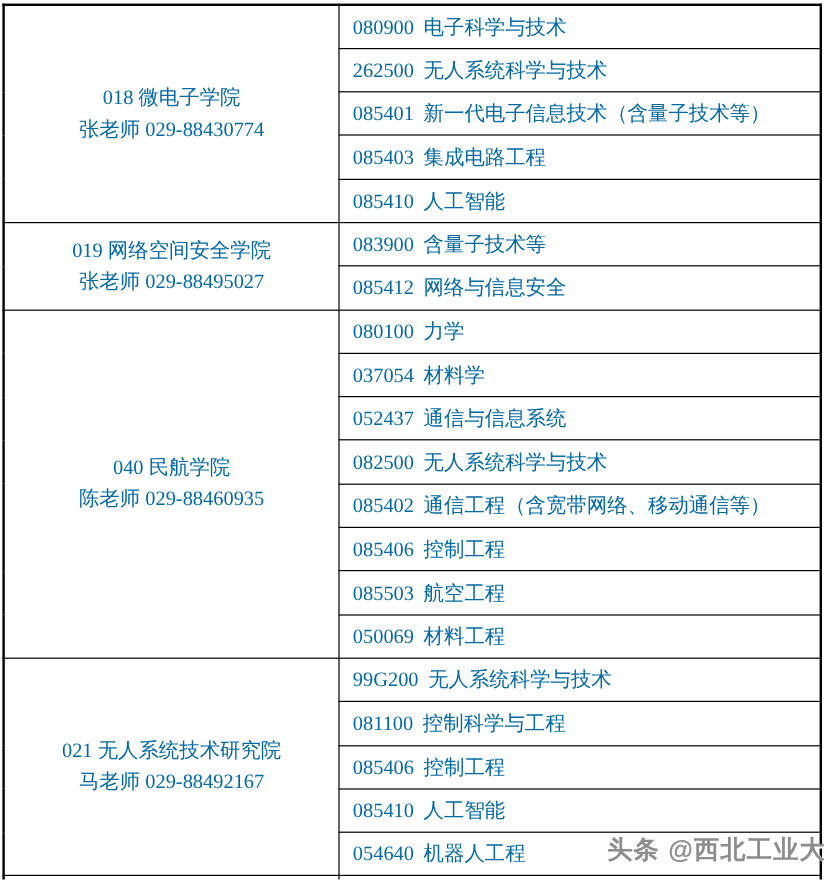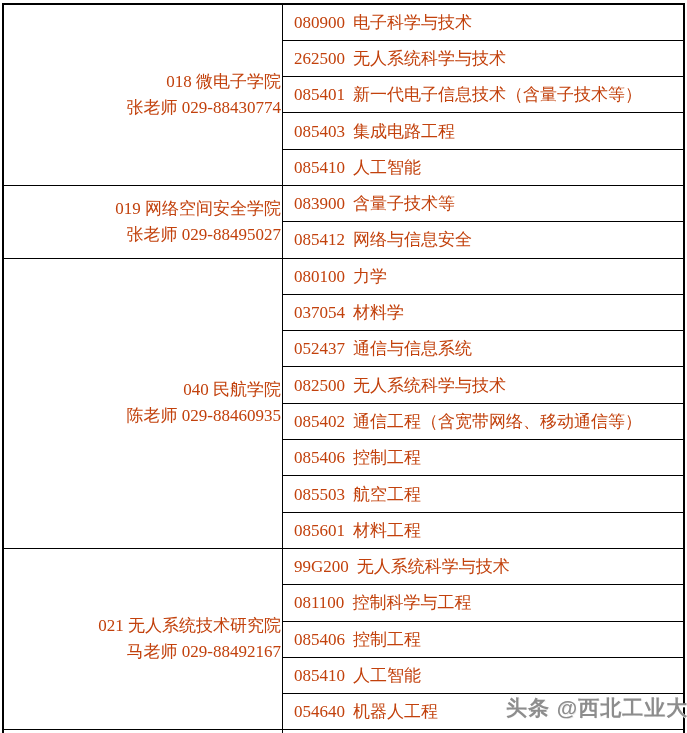--- a/index.html
+++ b/index.html
@@ -21,30 +21,30 @@
     position: absolute;
     left: 2px;
     top: 3px;
     width: 683px;
     border-collapse: collapse;
     table-layout: fixed;
     border: 2px solid #000000;
   }
   table.admissions td {
     border: 1.5px solid #000000;
-    color: #c2410c;
+    color: #0369a1;
     font-size: 17px;
     vertical-align: middle;
     overflow: hidden;
   }
   tr.row { height: 36.3px; }
   tr.partial-row { height: 34px; }
   td.dept-cell {
     width: 276px;
-    text-align: right;
+    text-align: center;
     line-height: 26px;
   }
   td.program-cell {
     padding-left: 11px;
   }
   .program-code {
     display: inline-block;
     margin-right: 8px;
   }
   .watermark {
@@ -146,21 +146,21 @@
           <span class="program-code">085406</span><span>控制工程</span>
         </td>
       </tr>
       <tr class="row">
         <td class="program-cell">
           <span class="program-code">085503</span><span>航空工程</span>
         </td>
       </tr>
       <tr class="row">
         <td class="program-cell">
-          <span class="program-code">085601</span><span>材料工程</span>
+          <span class="program-code">050069</span><span>材料工程</span>
         </td>
       </tr>
 
       <tr class="row">
         <td class="dept-cell" rowspan="5">
           <div>021 无人系统技术研究院</div>
           <div>马老师 029-88492167</div>
         </td>
         <td class="program-cell">
           <span class="program-code">99G200</span><span>无人系统科学与技术</span>

